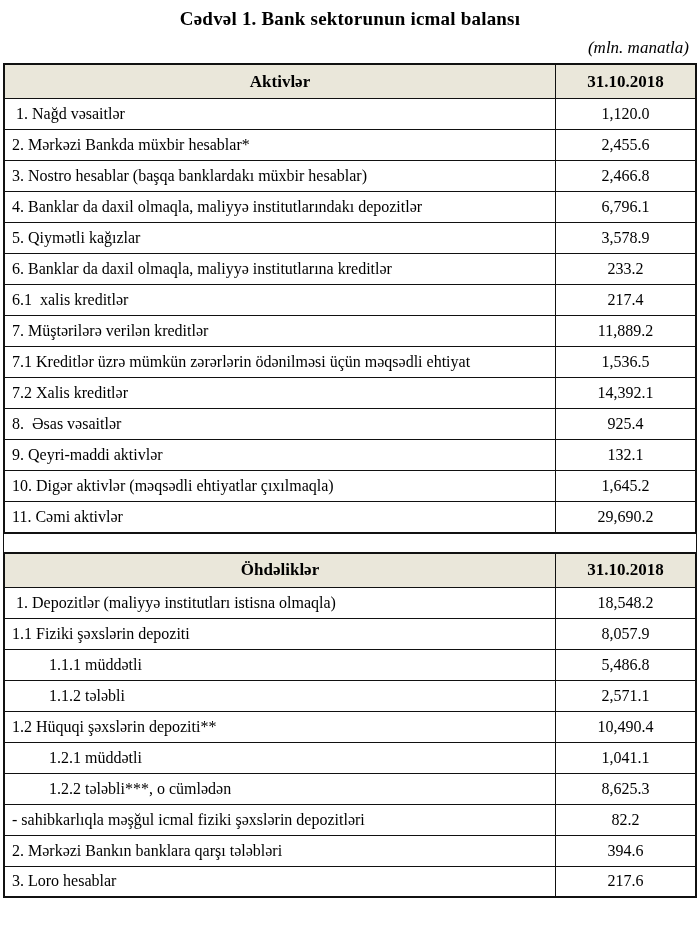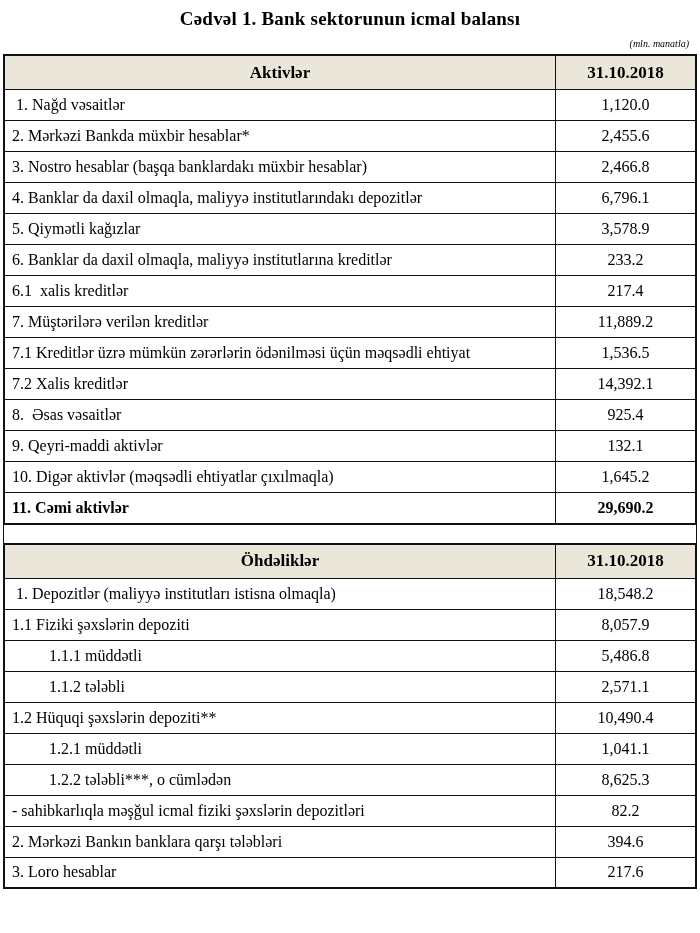--- a/index.html
+++ b/index.html
@@ -22,21 +22,21 @@
   .doc-title{
     font-size:19px;
     font-weight:bold;
     text-align:center;
     margin:2px 0 8px 0;
     letter-spacing:0.2px;
   }
   .unit-note{
     text-align:right;
     font-style:italic;
-    font-size:10px;
+    font-size:17px;
     padding-right:8px;
     margin-bottom:5px;
   }
   table.bank-table{
     border-collapse:collapse;
     width:694px;
     table-layout:fixed;
     border:2.5px solid var(--border-color);
   }
   table.bank-table th,
@@ -60,21 +60,21 @@
     line-height:1.25;
   }
   table.bank-table td.value{
     font-size:16px;
     text-align:center;
     padding:3px 2px;
     margin-top:15px;
   }
   table.bank-table tr{height:31px;}
   table.bank-table td.label.indent-1{padding-left:44px;}
-  table.bank-table tr.bold td{font-weight:bold;}
+  table.bank-table tr.bold td{font-weight:normal;}
   .table-gap{
     box-sizing:border-box;
     width:694px;
     height:18px;
     border-left:1.5px solid var(--border-color);
     border-right:1.5px solid var(--border-color);
     background:#ffffff;
   }
 </style>
 </head>

